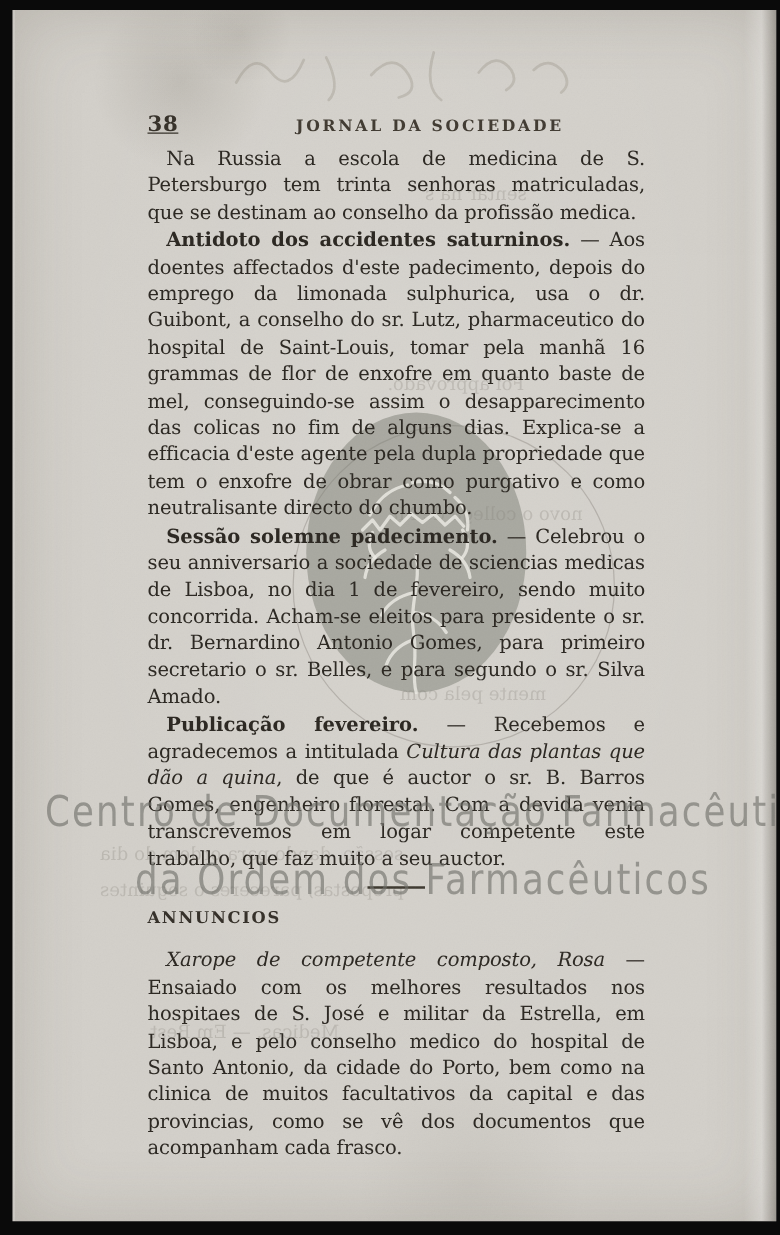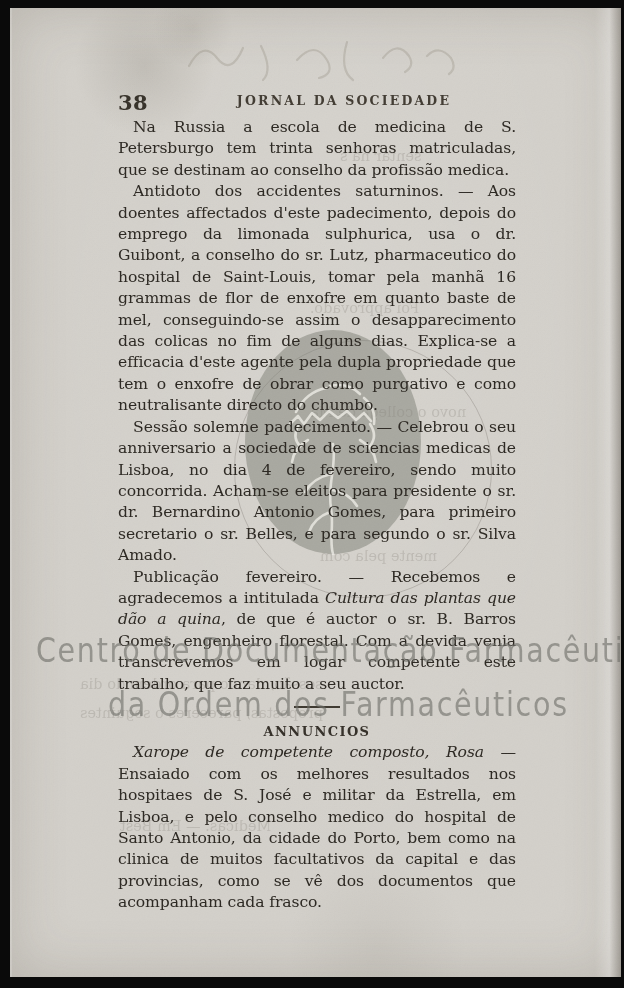--- a/index.html
+++ b/index.html
@@ -20,38 +20,38 @@
       radial-gradient(circle at 60% 97%, rgba(95,88,75,.08) 0, rgba(95,88,75,0) 90px);
     box-shadow:inset 2px 0 0 rgba(255,255,255,.18), inset 0 0 55px rgba(90,82,70,.22);
     overflow:hidden;
   }
   .page::after{
     content:"";position:absolute;top:0;right:0;width:26px;height:100%;
     background:linear-gradient(to right, rgba(255,255,255,0), rgba(255,255,255,.28) 55%, rgba(60,54,46,.28) 100%);
     pointer-events:none;
   }
   .header{position:absolute;top:82px;left:108px;width:400px;height:20px;z-index:3;}
-  .pagenum{position:absolute;left:0;top:0;font-size:21px;font-weight:700;color:#353028;letter-spacing:.5px;}
+  .pagenum{position:absolute;left:0;top:0;font-size:17px;font-weight:700;color:#353028;letter-spacing:.5px;text-decoration:underline;}
   .running{
     position:absolute;left:92px;right:40px;top:3px;text-align:center;
     font-size:12.5px;font-weight:700;letter-spacing:2.2px;color:#403a31;
   }
   .bodycol{
     position:absolute;left:108px;top:109px;width:398px;z-index:3;
     font-size:15.6px;line-height:21.4px;color:var(--c-ink);
     text-align:justify;letter-spacing:-.1px;
   }
   .bodycol p{text-indent:15px;}
   .bodycol p.noindent{text-indent:0;}
-  .lead{font-weight:400;letter-spacing:0;}
+  .lead{font-weight:700;letter-spacing:0;}
   .ital{font-style:italic;}
   .rule{width:46px;height:2px;background:#3d382f;margin:11px auto 13px auto;}
   .annuncios{
-    text-align:center;font-size:13px;font-weight:700;letter-spacing:1.4px;
-    color:#332e27;
+    font-size:13px;font-weight:700;letter-spacing:1.4px;
+    color:#332e27;margin-bottom:13px;
   }
   .annuncios + p{margin-top:0;}
   
   .stamp{position:absolute;left:228px;top:316px;z-index:1;}
   .circle-outline{
     position:absolute;left:224px;top:332px;width:258px;height:258px;border-radius:50%;
     border:1.5px solid rgba(105,100,92,.30);z-index:1;
   }
   
   .wm{
@@ -109,21 +109,21 @@
     </svg>
 
     <div class="header">
       <span class="pagenum">38</span>
       <span class="running">JORNAL DA SOCIEDADE</span>
     </div>
 
     <div class="bodycol">
       <p><span>Na Russia a escola de medicina de S. Petersburgo tem trinta senhoras matriculadas, que se destinam ao conselho da profissão medica.</span></p>
       <p><span class="lead">Antidoto dos accidentes saturninos.</span><span> — Aos doentes affectados d'este padecimento, depois do emprego da limonada sulphurica, usa o dr. Guibont, a conselho do sr. Lutz, pharmaceutico do hospital de Saint-Louis, tomar pela manhã 16 grammas de flor de enxofre em quanto baste de mel, conseguindo-se assim o desapparecimento das colicas no fim de alguns dias. Explica-se a efficacia d'este agente pela dupla propriedade que tem o enxofre de obrar como purgativo e como neutralisante directo do chumbo.</span></p>
-      <p><span class="lead">Sessão solemne padecimento.</span><span> — Celebrou o seu anniversario a sociedade de sciencias medicas de Lisboa, no dia 4 de fevereiro, sendo muito concorrida. Acham-se eleitos para presidente o sr. dr. Bernardino Antonio Gomes, para primeiro secretario o sr. Belles, e para segundo o sr. Silva Amado.</span></p>
+      <p><span class="lead">Sessão solemne padecimento.</span><span> — Celebrou o seu anniversario a sociedade de sciencias medicas de Lisboa, no dia 1 de fevereiro, sendo muito concorrida. Acham-se eleitos para presidente o sr. dr. Bernardino Antonio Gomes, para primeiro secretario o sr. Belles, e para segundo o sr. Silva Amado.</span></p>
       <p><span class="lead">Publicação fevereiro.</span><span> — Recebemos e agradecemos a intitulada </span><span class="ital">Cultura das plantas que dão a quina</span><span>, de que é auctor o sr. B. Barros Gomes, engenheiro florestal. Com a devida venia transcrevemos em logar competente este trabalho, que faz muito a seu auctor.</span></p>
 
       <div class="rule"></div>
       <div class="annuncios">ANNUNCIOS</div>
 
       <p><span class="ital">Xarope de competente composto, Rosa</span><span> — Ensaiado com os melhores resultados nos hospitaes de S. José e militar da Estrella, em Lisboa, e pelo conselho medico do hospital de Santo Antonio, da cidade do Porto, bem como na clinica de muitos facultativos da capital e das provincias, como se vê dos documentos que acompanham cada frasco.</span></p>
 
     </div>
 
     <span class="bleed b0">Foi approvado.</span>

